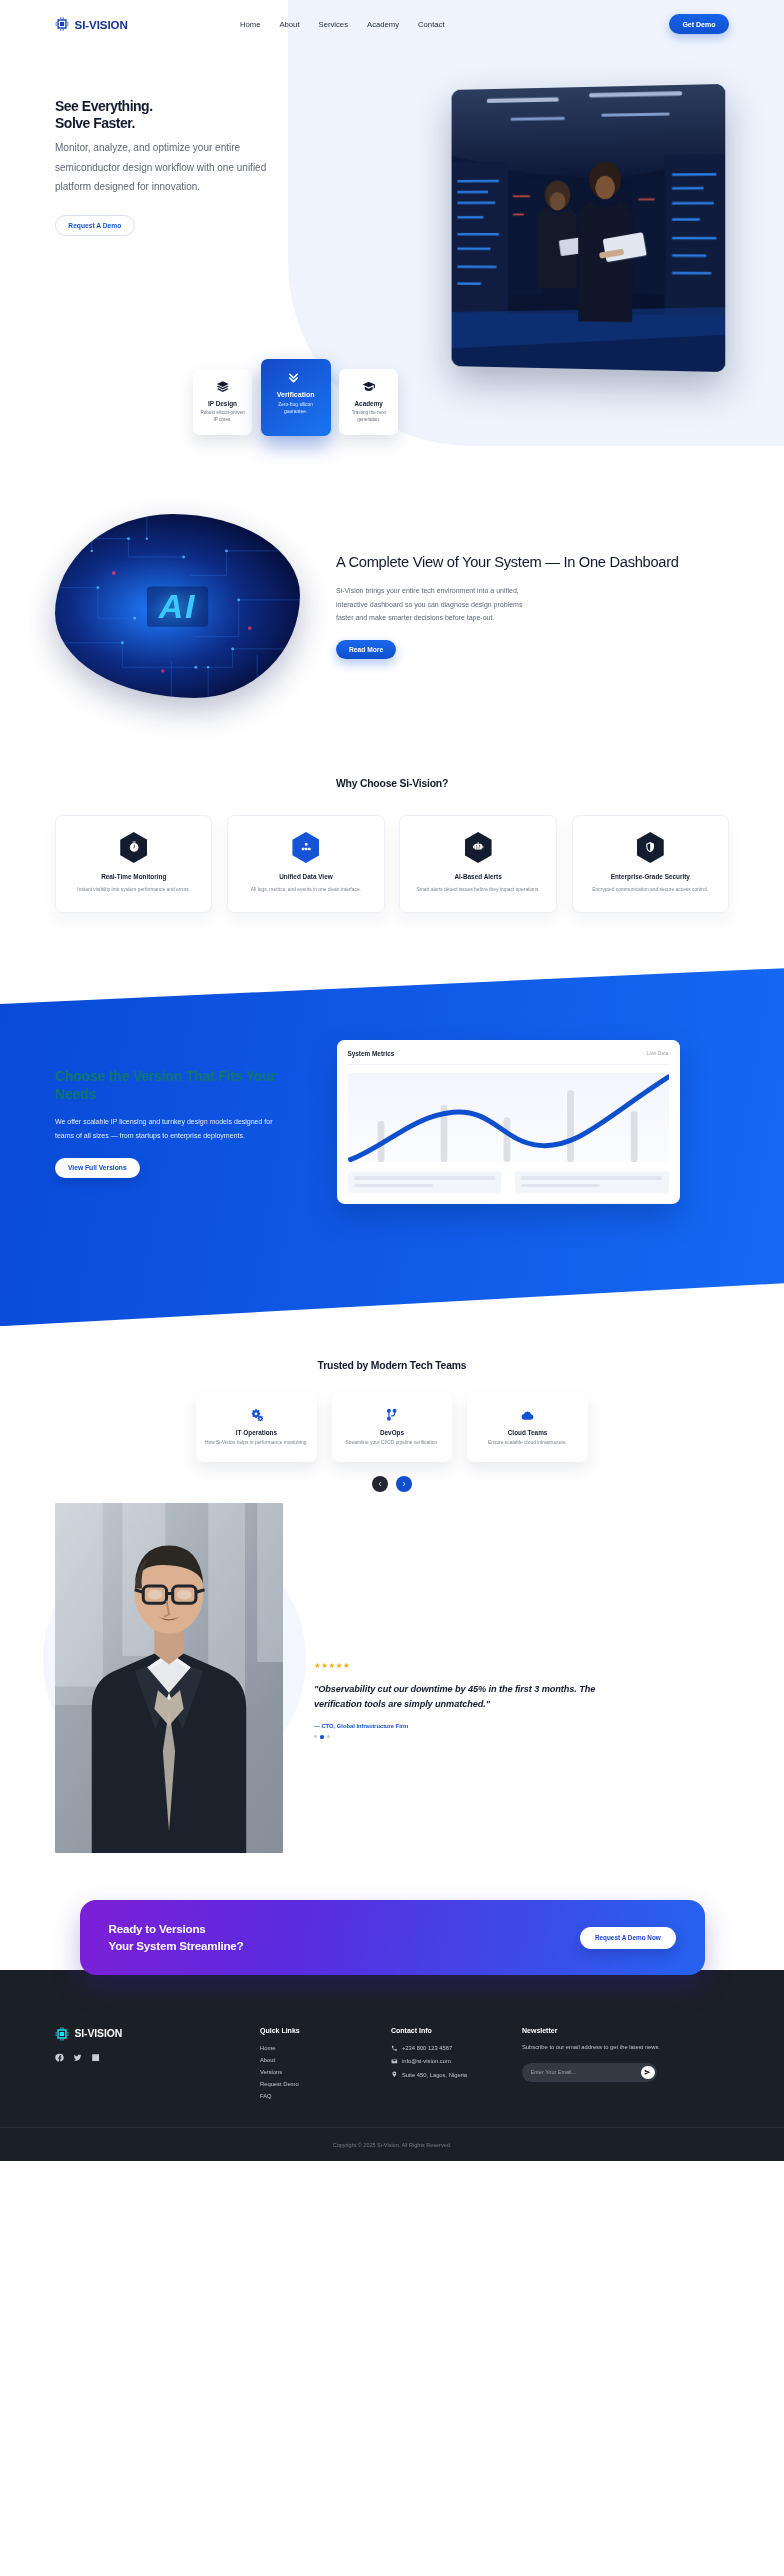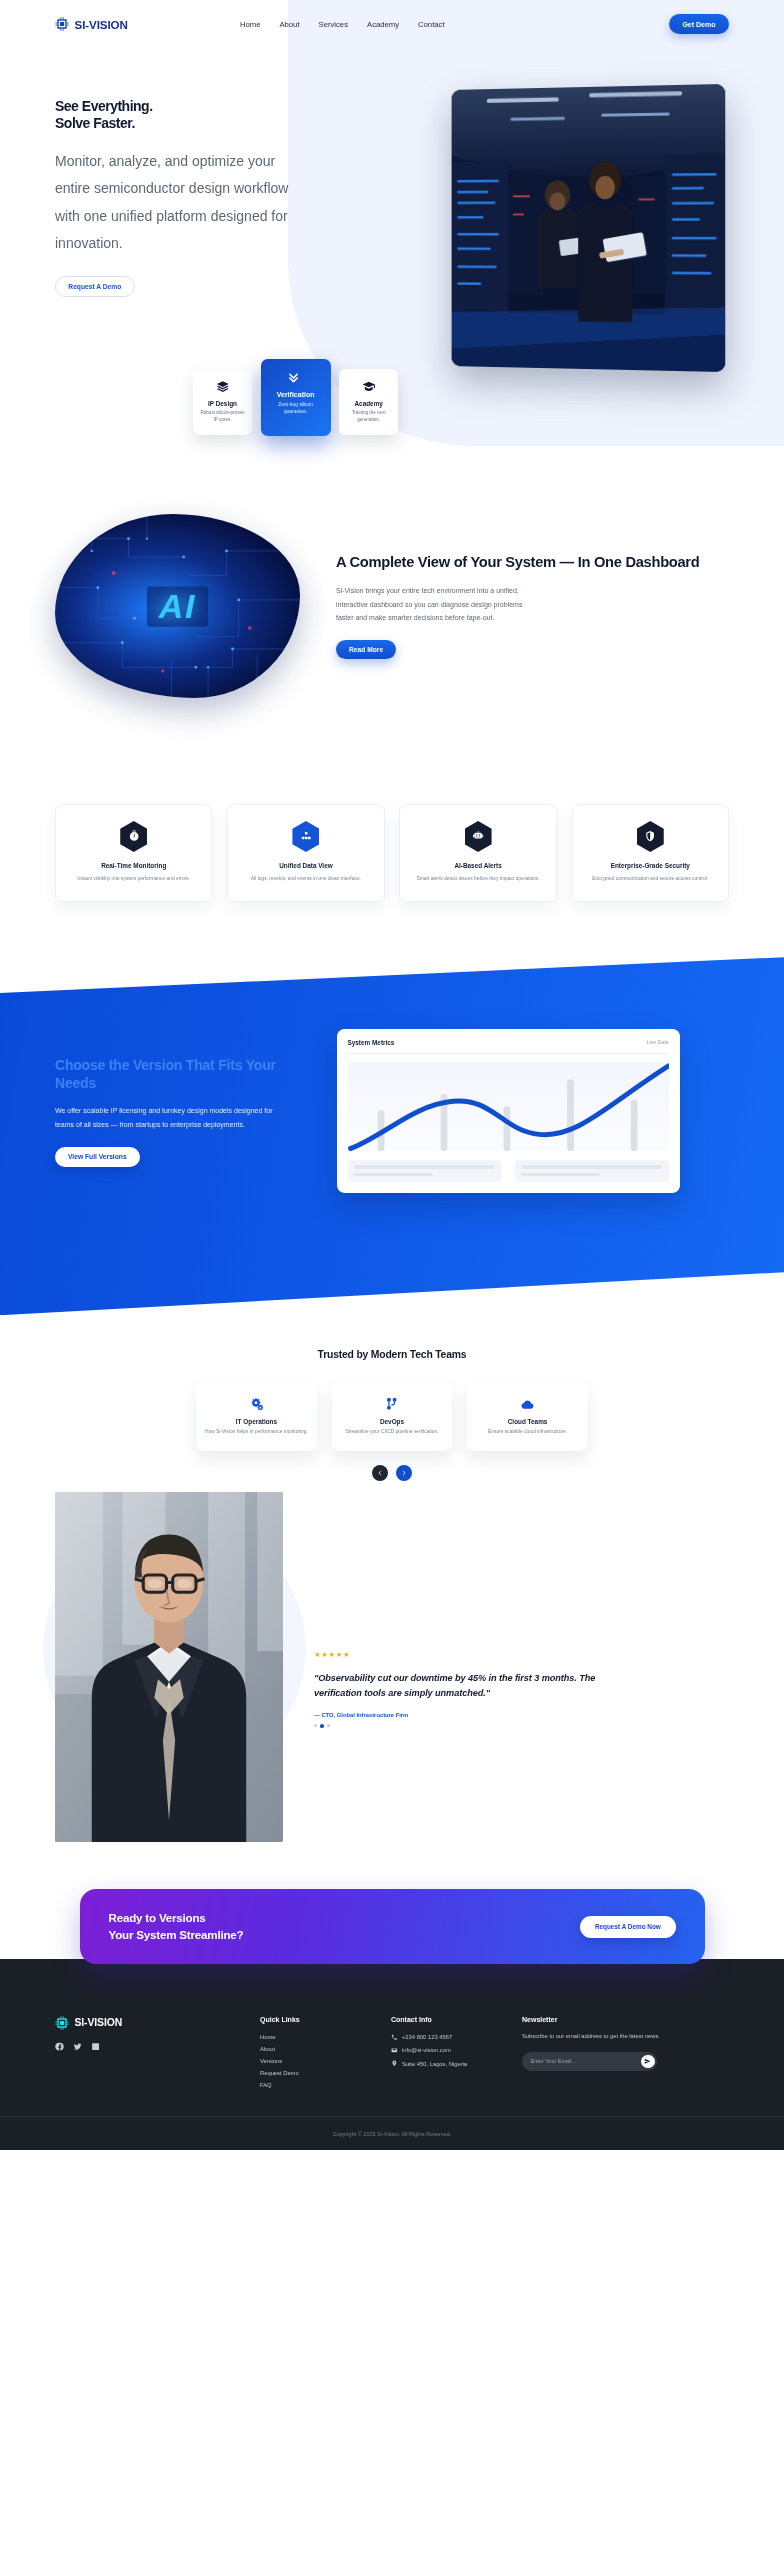--- a/index.html
+++ b/index.html
@@ -30,21 +30,21 @@
   .hero-bg{
     position:absolute;left:288px;top:-55px;width:551px;height:453px;
     background:#eef3fd;border-radius:0 0 0 184px;z-index:0;
   }
   .hero-inner{position:relative;z-index:5;width:674px;margin:0 auto;padding-top:50px;}
   .hero-h1{
     font-size:14px;line-height:1.22;font-weight:700;letter-spacing:-0.5px;
     color:#111a2e;width:282px;
   }
   .hero-sub{
-    margin-top:16px;width:245px;font-size:14px;line-height:1.95;color:#5d6876;
+    margin-top:6px;width:245px;font-size:10px;line-height:1.95;color:#5d6876;
   }
   .btn-outline{
     margin-top:18.4px;display:inline-block;border:0.6px solid #d9dfe9;background:#fff;
     color:#1455d6;font-size:6.7px;font-weight:700;border-radius:612px;
     padding:6.1px 12.3px;cursor:pointer;
   }
   .hero-photo{
     position:absolute;right:61px;top:39px;width:275px;height:282px;
     border-radius:9.8px;overflow:hidden;z-index:6;
     transform:perspective(674px) rotateY(-6deg);
@@ -75,21 +75,21 @@
   .ai-inner{width:674px;margin:0 auto;display:flex;align-items:center;gap:36px;}
   .ai-blob{
     width:245px;height:184px;flex:none;position:relative;overflow:hidden;
     border-radius:48% 52% 43% 57% / 54% 44% 56% 46%;
     background:radial-gradient(ellipse at 42% 52%,#1f7bff 0%,#0d2c86 42%,#050c36 78%);
     box-shadow:0 12.3px 31px rgba(10,30,90,.28);
   }
   .ai-text{font-size:34px;font-weight:700;color:#39c8ff;letter-spacing:1.8px;
     position:absolute;left:50%;top:50%;transform:translate(-50%,-50%);
     text-shadow:0 0 14.7px rgba(60,190,255,.85);font-style:italic;}
-  .ai-h2{font-size:14.7px;line-height:1.34;font-weight:700;letter-spacing:-0.3px;color:#111a2e;}
+  .ai-h2{font-size:14.7px;line-height:1.34;font-weight:400;letter-spacing:-0.3px;color:#111a2e;}
   .ai-p{margin-top:11px;font-size:7px;line-height:1.95;color:#5d6876;width:196px;}
   .btn-solid{
     margin-top:14.7px;display:inline-block;border:none;cursor:pointer;
     background:linear-gradient(180deg,#1a68ea,#0f4ecd);color:#fff;
     font-size:6.7px;font-weight:700;border-radius:612px;padding:6.1px 13px;
     box-shadow:0 4.9px 11px rgba(20,80,210,.32);
   }
 
   
   .sec-why{padding:6.1px 0 49px;}
@@ -112,21 +112,21 @@
   
   .sec-ver{position:relative;height:358px;margin-top:6.1px;}
   .ver-band{
     position:absolute;left:0;right:0;top:0;height:358px;
     background:linear-gradient(100deg,#0a4ad8 0%,#1569f5 100%);
     clip-path:polygon(0 10%,100% 0,100% 88%,0 100%);
   }
   .ver-inner{position:relative;z-index:3;width:674px;margin:0 auto;display:flex;
     align-items:center;gap:24.5px;padding-top:72px;}
   .ver-left{width:257px;}
-  .ver-h2{font-size:14px;line-height:1.34;font-weight:700;color:#3b82f6;letter-spacing:-0.2px;}
+  .ver-h2{font-size:14px;line-height:1.34;font-weight:700;color:#0f766e;letter-spacing:-0.2px;}
   .ver-p{margin-top:11px;font-size:7px;line-height:1.95;color:#e1ecff;width:227px;}
   .btn-white{
     margin-top:16px;display:inline-block;border:none;cursor:pointer;background:#fff;
     color:#0f49cf;font-size:6.7px;font-weight:700;border-radius:612px;padding:6.1px 13px;
     box-shadow:0 4.9px 11px rgba(0,20,70,.18);
   }
   .dashcard{
     width:343px;background:#fff;border-radius:7.4px;padding:9.8px 11px 11px;
     box-shadow:0 13.5px 29px rgba(5,30,90,.26);
   }
@@ -385,20 +385,21 @@
       </div>
       <div class="ai-copy">
         <h2 class="ai-h2">A Complete View of Your System — In One Dashboard</h2>
         <p class="ai-p">Si-Vision brings your entire tech environment into a unified, interactive dashboard so you can diagnose design problems faster and make smarter decisions before tape-out.</p>
         <button class="btn-solid">Read More</button>
       </div>
     </div>
   </section>
 
   <section class="sec-why">
+    <h2 class="sec-title">Why Choose Si-Vision?</h2>
     <div class="why-grid">
       <div class="wcard">
         <div class="hexwrap">
             <div class="hex">
           <svg width="12.3" height="12.3" viewBox="0 0 24 24" fill="currentColor">
                 <path d="M9 1h6v2H9zM12 4a8.5 8.5 0 1 0 0 17 8.5 8.5 0 0 0 0-17zm.9 8.9-3.4 2.6 2.1-3.9V7.5h1.3v5.4z"></path>
               </svg>
         </div>
           </div>
         <div class="wcard-t">Real-Time Monitoring</div>

